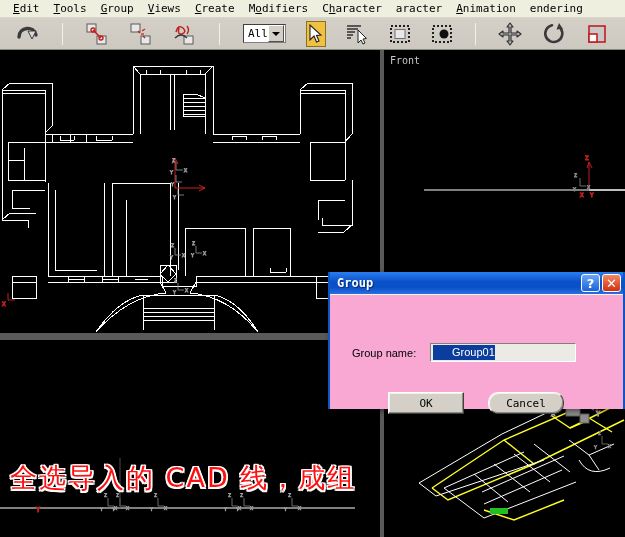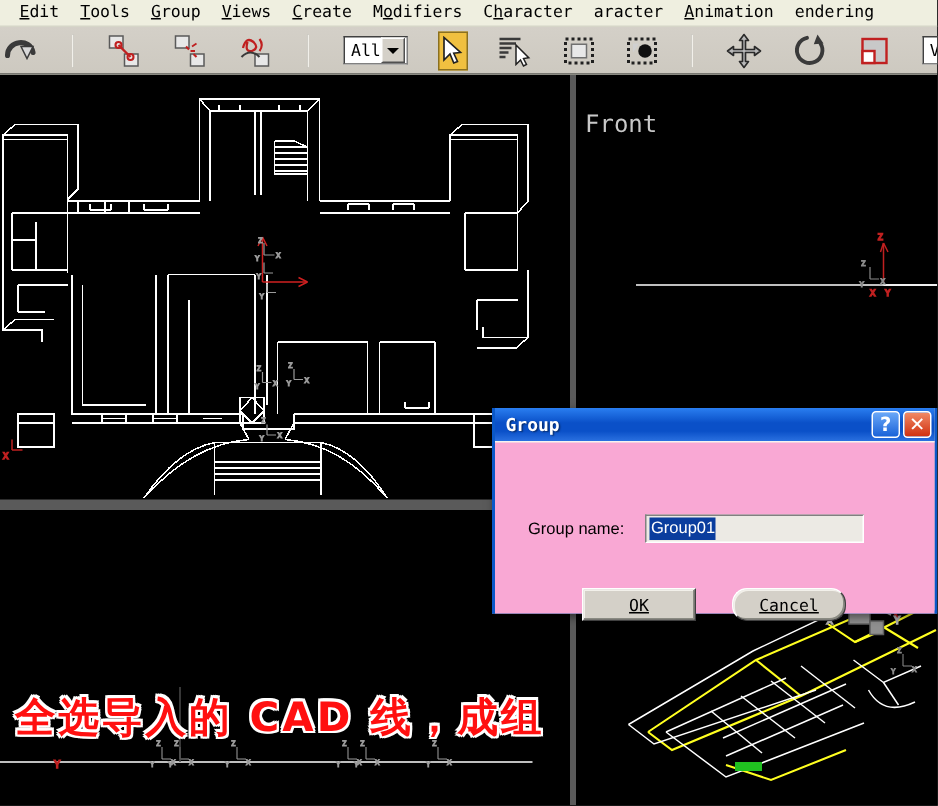--- a/index.html
+++ b/index.html
@@ -17,20 +17,21 @@
     background: #000;
   }
 
   
   #menubar {
     position: absolute; left: 0; top: 0;
     width: 625px; height: 18px;
     background: #efefe0;
     border-bottom: 1px solid #d6d6c8;
     display: flex;
+    align-items: center;
     padding-left: 6px;
     font-size: 11px;
     color: #000;
     font-family: "DejaVu Sans Mono", monospace;
     white-space: nowrap;
   }
   .menu-item {
     padding: 1px 7px;
     cursor: default;
     line-height: 14px;
@@ -38,21 +39,21 @@
   .menu-item .mn { text-decoration: underline; }
 
   
   #toolbar {
     position: absolute; left: 0; top: 18px;
     width: 625px; height: 32px;
     background: linear-gradient(#d4d0c8, #cdc9c0);
     border-bottom: 1px solid #8a8a82;
     display: flex;
     align-items: center;
-    padding-left: 0;
+    padding-left: 14px;
     overflow: hidden;
     gap: 16px;
   }
   .tb-btn {
     width: 26px; height: 26px;
     margin: 0 1px;
     display: flex; align-items: center; justify-content: center;
     position: relative;
     border: 1px solid transparent;
   }
@@ -117,34 +118,33 @@
     background: #000;
     overflow: hidden;
   }
   #vp-top       { left: 0;   top: 0;   width: 380px; height: 283px; }
   #vp-front     { left: 384px; top: 0; width: 241px; height: 283px; }
   #vp-bottomleft{ left: 0;   top: 290px; width: 380px; height: 197px; }
   #vp-persp     { left: 384px; top: 290px; width: 241px; height: 197px; }
   .vp-label {
     position: absolute; left: 6px; top: 5px;
     color: #c8c8c8;
-    font-size: 16px;
+    font-size: 10px;
     font-family: "DejaVu Sans Mono", monospace;
     z-index: 3;
-    margin-top: 18px;
   }
   .vp svg { display: block; }
 
   
   #annotation {
     position: absolute;
     left: 10px; top: 410px;
     font-family: "DejaVu Sans", sans-serif;
     font-size: 27px;
-    font-weight: bold;
+    font-weight: normal;
     color: #ff1010;
     letter-spacing: 2px;
     text-shadow:
       -1.5px -1.5px 0 #ffffff,  1.5px -1.5px 0 #ffffff,
       -1.5px  1.5px 0 #ffffff,  1.5px  1.5px 0 #ffffff,
        0px   -1.5px 0 #ffffff,  0px    1.5px 0 #ffffff,
       -1.5px  0px   0 #ffffff,  1.5px  0px   0 #ffffff;
     z-index: 6;
     white-space: nowrap;
   }
@@ -210,36 +210,35 @@
     border-right-color: #ffffff;
     border-bottom-color: #ffffff;
     display: flex; align-items: center;
     padding-left: 2px;
   }
   #group-name-value {
     background: #0a3d9e;
     color: #ffffff;
     font-size: 11px;
     font-family: "Liberation Sans", sans-serif;
-    padding: 1px 0 1px 1px;
+    padding: 1px 0 1px 19px;
     line-height: 13px;
   }
   .dlg-btn {
     position: absolute;
     width: 76px; height: 22px;
     background: #d4d0c8;
     border: 1px solid #ffffff;
     border-right-color: #404040;
     border-bottom-color: #404040;
     box-shadow: inset -1px -1px 0 #8a8a82, inset 1px 1px 0 #f2f0ea;
     display: flex; align-items: center; justify-content: center;
     font-size: 11px;
     font-family: "DejaVu Sans Mono", monospace;
     color: #000;
-    text-decoration: underline;
   }
   #btn-ok     { left: 58px;  top: 97px; }
   #btn-cancel { left: 158px; top: 97px; border-radius: 10px; }
 </style>
 </head>
 <body>
 
 <div id="app">
 
   <div id="menubar">

